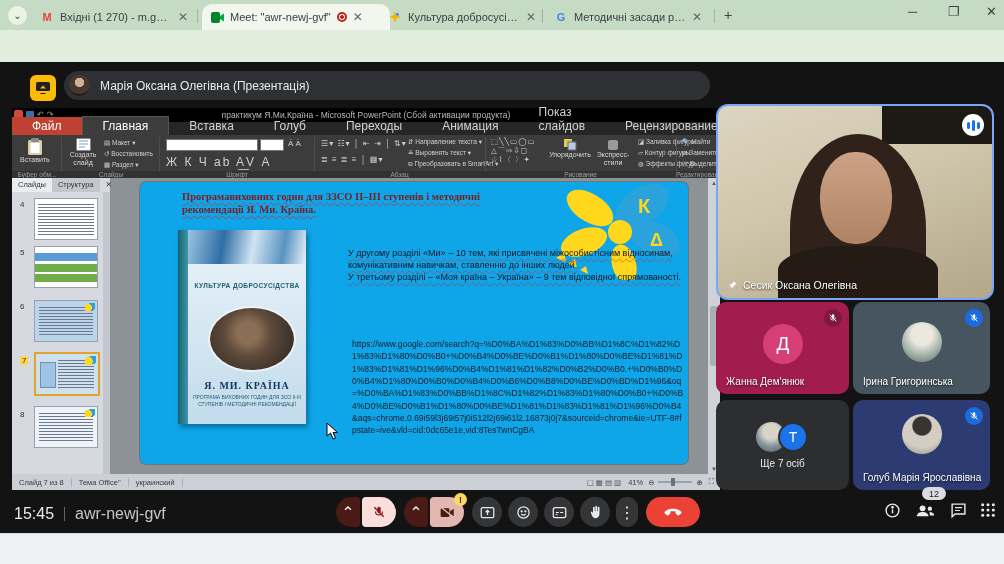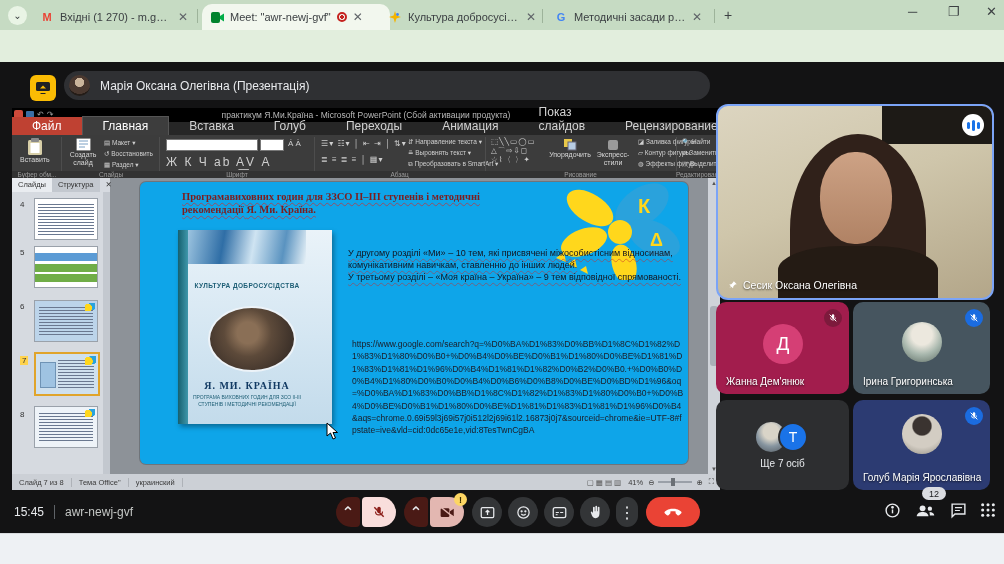--- a/index.html
+++ b/index.html
@@ -75,21 +75,21 @@
     display:flex;align-items:center;gap:0;}
   .sseg{padding:0 7px;border-right:1px solid #aeb2b8;}
 
   
   .sl-title{position:absolute;left:42px;top:8px;width:322px;font-family:"Liberation Serif",serif;
     font-weight:bold;font-size:10.5px;line-height:1.25;color:#7e1d1d;
     text-decoration:underline wavy rgba(210,40,40,.65);text-decoration-thickness:1px;text-underline-offset:2px;}
   .sl-body{position:absolute;left:208px;top:66px;width:334px;font-size:9px;line-height:1.33;color:#14141f;
     text-decoration:underline wavy rgba(200,40,40,.5);text-decoration-thickness:1px;text-underline-offset:2px;}
   .sl-link{position:absolute;left:212px;top:156px;width:332px;font-size:8.5px;line-height:1.45;color:#1c1c26;word-break:break-all;}
-  .book{position:absolute;left:38px;top:48px;width:154px;height:194px;
+  .book{position:absolute;left:38px;top:48px;width:128px;height:194px;
     background:linear-gradient(180deg,#eaf3f9 0%,#d4e6f2 55%,#c3dbeb 100%);box-shadow:2px 3px 5px rgba(0,0,0,.35);}
   .book .spine{position:absolute;left:0;top:0;width:10px;height:194px;background:linear-gradient(90deg,#16606f,#3f97ab);}
   .book .swirl{position:absolute;left:10px;top:0;width:118px;height:34px;
     background:linear-gradient(100deg,#9cc4e0 0%,#2f6ea6 30%,#cfe4f2 55%,#5a93c0 80%,#e8f2f8 100%);}
   .book .hdr{position:absolute;left:10px;top:52px;width:118px;text-align:center;font-size:6.5px;font-weight:bold;
     color:#1d5e75;letter-spacing:.4px;line-height:1.3;}
   .book .oval{position:absolute;left:30px;top:76px;width:84px;height:62px;border-radius:50%;
     border:2px solid #edf3f8;background:radial-gradient(circle at 45% 40%,#8a6f56 0 18%,#5d4a3a 40%,#3e322a 75%);}
   .book .ttl{position:absolute;left:10px;top:150px;width:118px;text-align:center;font-family:"Liberation Serif",serif;
     font-weight:bold;font-size:10px;letter-spacing:1px;color:#123a63;}
@@ -102,21 +102,21 @@
   .micoff{position:absolute;top:7px;right:7px;width:18px;height:18px;border-radius:50%;
     display:flex;align-items:center;justify-content:center;}
   .avp{border-radius:50%;}
   .tile-main{left:716px;top:42px;width:274px;height:192px;border:2px solid #7ba4f7;border-radius:12px;
     background:linear-gradient(160deg,#dcd5c0 0%,#cfc6ab 45%,#b3a689 100%);}
   .audio-ind{position:absolute;top:8px;right:8px;width:22px;height:22px;border-radius:50%;background:#fff;
     display:flex;align-items:center;justify-content:center;gap:2px;}
   .audio-ind i{display:block;width:3px;background:#1a73e8;border-radius:2px;}
 
   
-  .mb-time{left:14px;top:443px;color:#e8eaed;font-size:12px;display:flex;align-items:center;gap:10px;}
+  .mb-time{left:14px;top:443px;color:#e8eaed;font-size:16px;display:flex;align-items:center;gap:10px;}
   .mb-time .sep{width:1px;height:14px;background:#5f6368;}
   .cbtn{position:absolute;top:435px;height:30px;border-radius:15px;background:#333537;
     display:flex;align-items:center;justify-content:center;color:#e8eaed;}
   .cbtn.red-dk{background:#4a1a15;}
   .cbtn.pink{background:#f9dedc;color:#8c1d18;}
   .cbtn.pink2{background:#e3b7b1;color:#4a1a15;}
   .cbtn.end{background:#ea4335;}
   .warnbadge{position:absolute;width:13px;height:13px;border-radius:50%;background:#fdd663;color:#3c2f00;
     font-size:9px;font-weight:bold;display:flex;align-items:center;justify-content:center;}
   .rico{position:absolute;top:440px;color:#e8eaed;}

